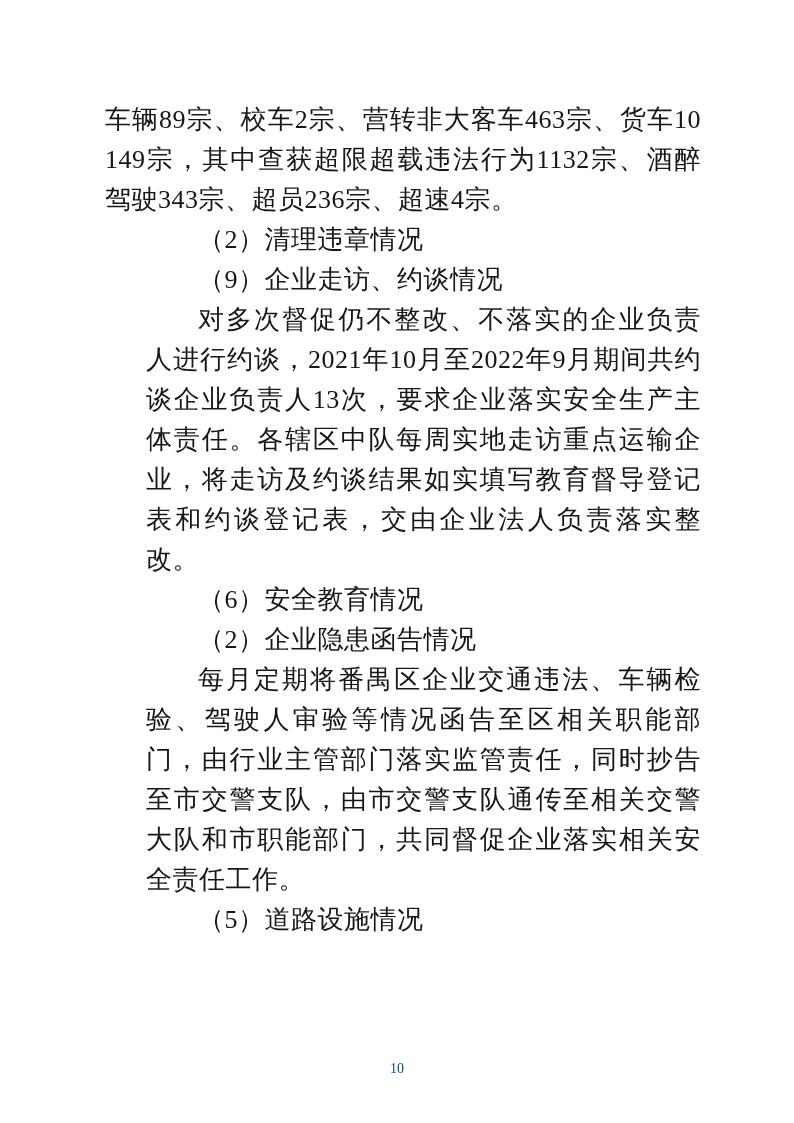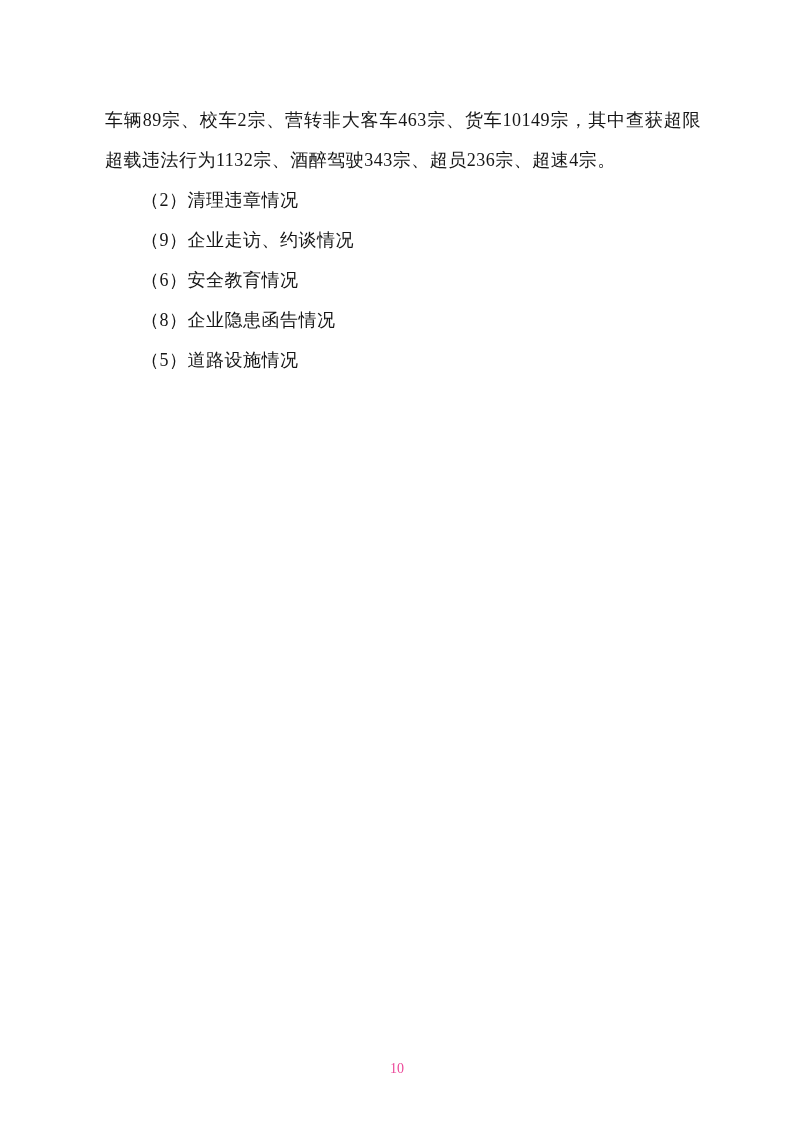--- a/index.html
+++ b/index.html
@@ -18,55 +18,58 @@
   }
   .text-block {
     position: absolute;
     left: 105px;
     top: 100px;
     width: 596px;
   }
   .para {
     margin: 0;
     padding: 0;
-    font-size: 18px;
+    font-size: 26px;
     line-height: 40px;
     text-align: justify;
     text-justify: inter-ideograph;
     word-break: break-all;
     letter-spacing: 0.5px;
   }
   .indent {
     text-indent: 2em;
+    margin-left: 41px;
   }
   .no-indent {
     text-indent: 0;
   }
   .page-footer {
     position: absolute;
     left: 0;
     right: 0;
     bottom: 46px;
     text-align: center;
   }
   .page-number {
     font-size: 14px;
-    color: #ec4899;
+    color: #0c4a6e;
     font-family: "Liberation Serif", "DejaVu Serif", serif;
   }
 </style>
 </head>
 <body>
 
 <div class="page">
   <main class="text-block">
     <p class="para no-indent">车辆89宗、校车2宗、营转非大客车463宗、货车10149宗，其中查获超限超载违法行为1132宗、酒醉驾驶343宗、超员236宗、超速4宗。</p>
     <p class="para indent">（2）清理违章情况</p>
     <p class="para indent">（9）企业走访、约谈情况</p>
+    <p class="para indent">对多次督促仍不整改、不落实的企业负责人进行约谈，2021年10月至2022年9月期间共约谈企业负责人13次，要求企业落实安全生产主体责任。各辖区中队每周实地走访重点运输企业，将走访及约谈结果如实填写教育督导登记表和约谈登记表，交由企业法人负责落实整改。</p>
     <p class="para indent">（6）安全教育情况</p>
-    <p class="para indent">（8）企业隐患函告情况</p>
+    <p class="para indent">（2）企业隐患函告情况</p>
+    <p class="para indent">每月定期将番禺区企业交通违法、车辆检验、驾驶人审验等情况函告至区相关职能部门，由行业主管部门落实监管责任，同时抄告至市交警支队，由市交警支队通传至相关交警大队和市职能部门，共同督促企业落实相关安全责任工作。</p>
     <p class="para indent">（5）道路设施情况</p>
   </main>
 
   <footer class="page-footer">
     <span class="page-number">10</span>
   </footer>
 </div>
 
 </body></html>

